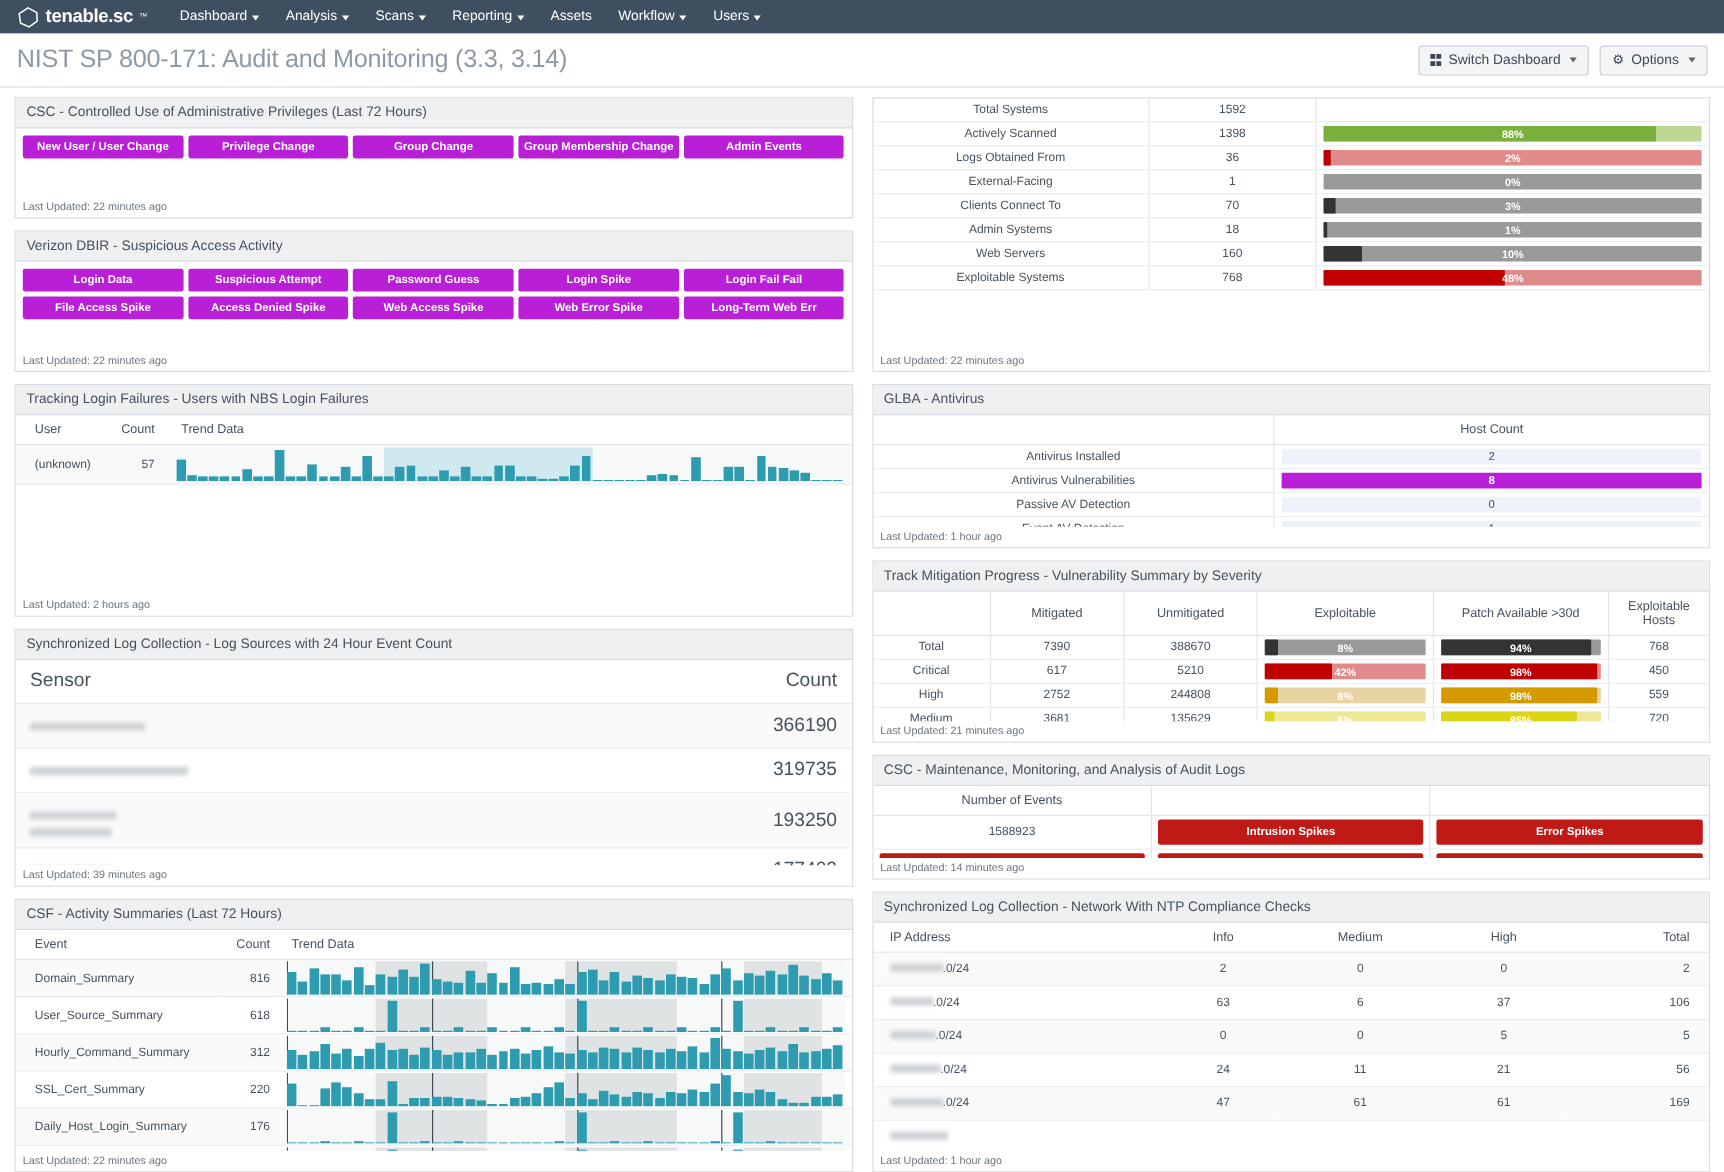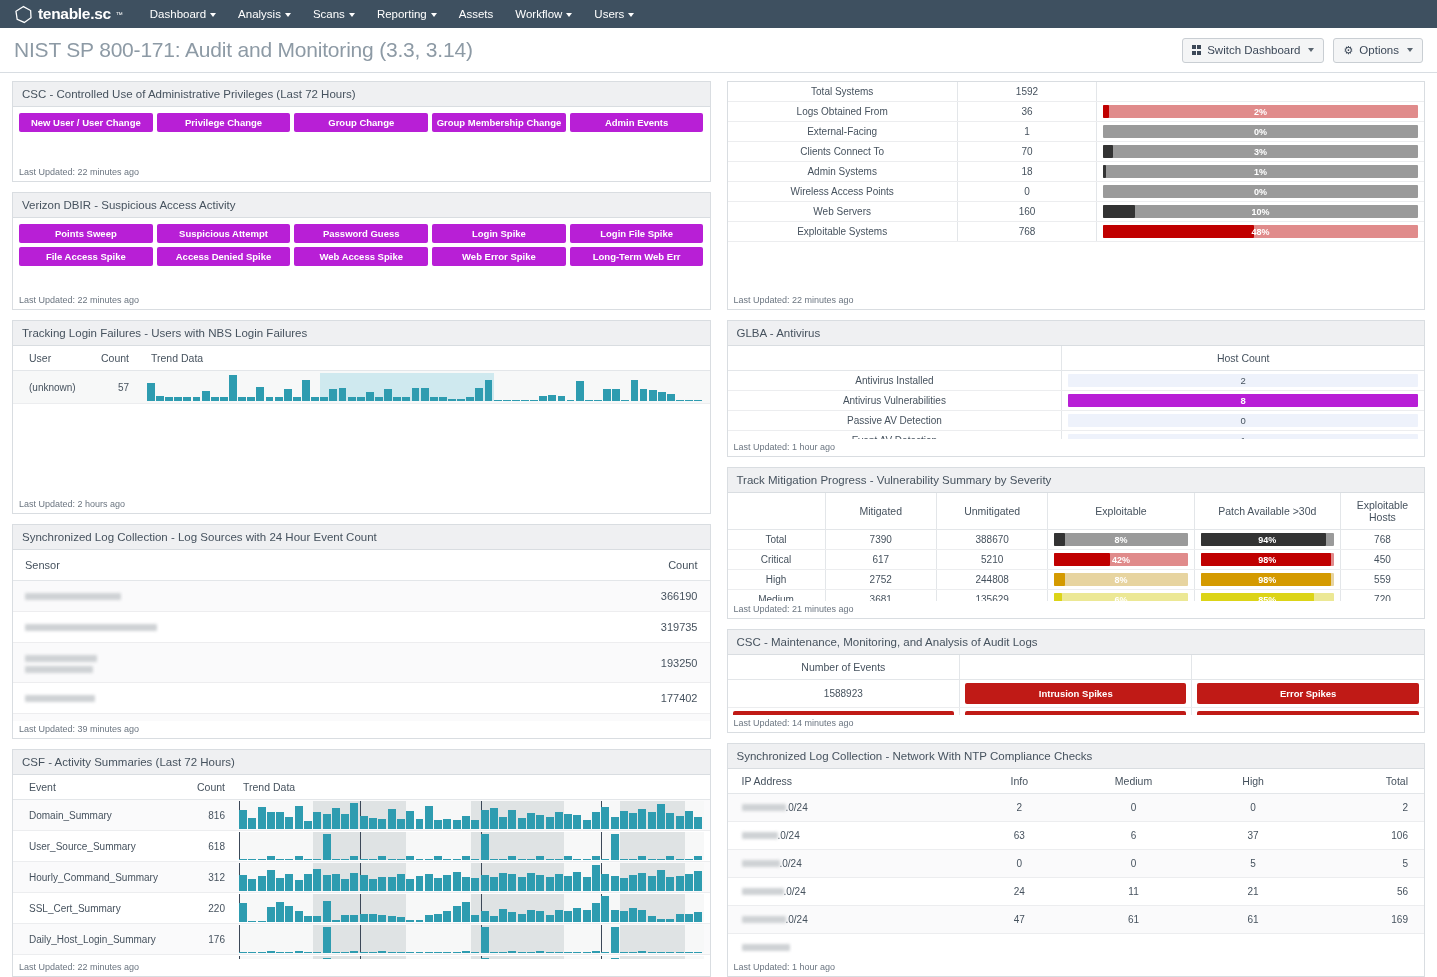--- a/index.html
+++ b/index.html
@@ -98,21 +98,21 @@
   .barwrap { position: relative; height: 13px; width: 100%; }
   .bar-bg { position: absolute; inset: 0; border-radius: 1px; }
   .bar-fg { position: absolute; left: 0; top: 0; bottom: 0; border-radius: 1px; }
   .bar-lbl {
     position: absolute; inset: 0; display: flex; align-items: center;
     justify-content: center; font-size: 9px; font-weight: bold; color: #ffffff;
   }
 
   
   .srow { display: flex; align-items: center; justify-content: space-between;
-          padding: 9px 12px; border-bottom: 1px solid #ededef; font-size: 11px;
+          padding: 9px 12px; border-bottom: 1px solid #ededef; font-size: 16px;
           color: #46525e; }
   .srow:nth-child(odd) { background: #fafafb; }
   .redact { background: #cfd2d5; border-radius: 1px; display: inline-block;
             filter: blur(1.6px); }
   .redact2 { margin-top: 2px; }
 
   
   .trendrow td { border-bottom: 1px solid #ecedef; }
   .spark { position: relative; height: 28px; background: #f7f8f8; overflow: hidden; }
   .spark .band { position: absolute; top: 0; bottom: 0; background: #dfe3e4; }
@@ -204,25 +204,25 @@
             <div class="chip">Admin Events</div>
           </div>
       </div>
       <div class="panel-foot">Last Updated: 22 minutes ago</div>
     </div>
 
     <div class="panel" style="height:118px">
       <div class="panel-head">Verizon DBIR - Suspicious Access Activity</div>
       <div class="panel-body">
         <div class="chipgrid" id="chips-dbir">
-            <div class="chip">Points Sweep</div>
+            <div class="chip">Login Data</div>
             <div class="chip">Suspicious Attempt</div>
             <div class="chip">Password Guess</div>
             <div class="chip">Login Spike</div>
-            <div class="chip">Login File Spike</div>
+            <div class="chip">Login Fail Fail</div>
             <div class="chip">File Access Spike</div>
             <div class="chip">Access Denied Spike</div>
             <div class="chip">Web Access Spike</div>
             <div class="chip">Web Error Spike</div>
             <div class="chip">Long-Term Web Err</div>
           </div>
       </div>
       <div class="panel-foot">Last Updated: 22 minutes ago</div>
     </div>
 
@@ -711,20 +711,31 @@
     <div class="panel" style="height:229px">
       <div class="panel-body">
         <table class="t">
           <tbody id="netmap-body">
               <tr>
                 <td style="width: 33%;">Total Systems</td>
                 <td class="vline" style="width: 20%;">1592</td>
                 <td class="vline" style="padding: 3px 6px;"></td>
               </tr>
               <tr>
+                <td style="width: 33%;">Actively Scanned</td>
+                <td class="vline" style="width: 20%;">1398</td>
+                <td class="vline" style="padding: 3px 6px;">
+                  <div class="barwrap">
+                    <div class="bar-bg" style="background: rgb(188, 216, 148);"></div>
+                    <div class="bar-fg" style="background: rgb(124, 176, 60); width: 88%;"></div>
+                    <div class="bar-lbl">88%</div>
+                  </div>
+                </td>
+              </tr>
+              <tr>
                 <td style="width: 33%;">Logs Obtained From</td>
                 <td class="vline" style="width: 20%;">36</td>
                 <td class="vline" style="padding: 3px 6px;">
                   <div class="barwrap">
                     <div class="bar-bg" style="background: rgb(224, 139, 139);"></div>
                     <div class="bar-fg" style="background: rgb(192, 0, 0); width: 2%;"></div>
                     <div class="bar-lbl">2%</div>
                   </div>
                 </td>
               </tr>
@@ -751,31 +762,20 @@
                 </td>
               </tr>
               <tr>
                 <td style="width: 33%;">Admin Systems</td>
                 <td class="vline" style="width: 20%;">18</td>
                 <td class="vline" style="padding: 3px 6px;">
                   <div class="barwrap">
                     <div class="bar-bg" style="background: rgb(154, 154, 154);"></div>
                     <div class="bar-fg" style="background: rgb(51, 51, 51); width: 1%;"></div>
                     <div class="bar-lbl">1%</div>
-                  </div>
-                </td>
-              </tr>
-              <tr>
-                <td style="width: 33%;">Wireless Access Points</td>
-                <td class="vline" style="width: 20%;">0</td>
-                <td class="vline" style="padding: 3px 6px;">
-                  <div class="barwrap">
-                    <div class="bar-bg" style="background: rgb(154, 154, 154);"></div>
-                    <div class="bar-fg" style="background: rgb(51, 51, 51); width: 0%;"></div>
-                    <div class="bar-lbl">0%</div>
                   </div>
                 </td>
               </tr>
               <tr>
                 <td style="width: 33%;">Web Servers</td>
                 <td class="vline" style="width: 20%;">160</td>
                 <td class="vline" style="padding: 3px 6px;">
                   <div class="barwrap">
                     <div class="bar-bg" style="background: rgb(154, 154, 154);"></div>
                     <div class="bar-fg" style="background: rgb(51, 51, 51); width: 10%;"></div>

